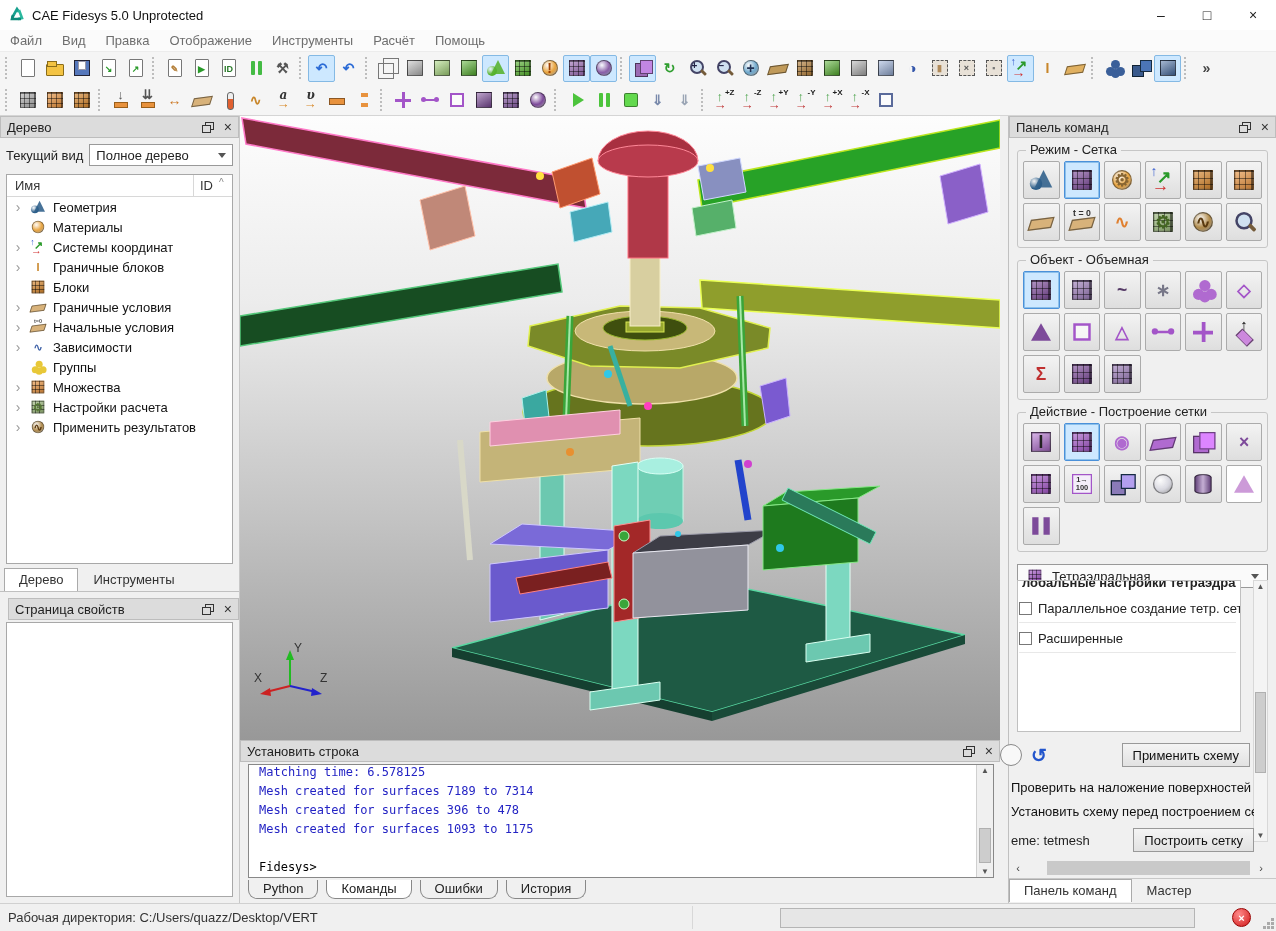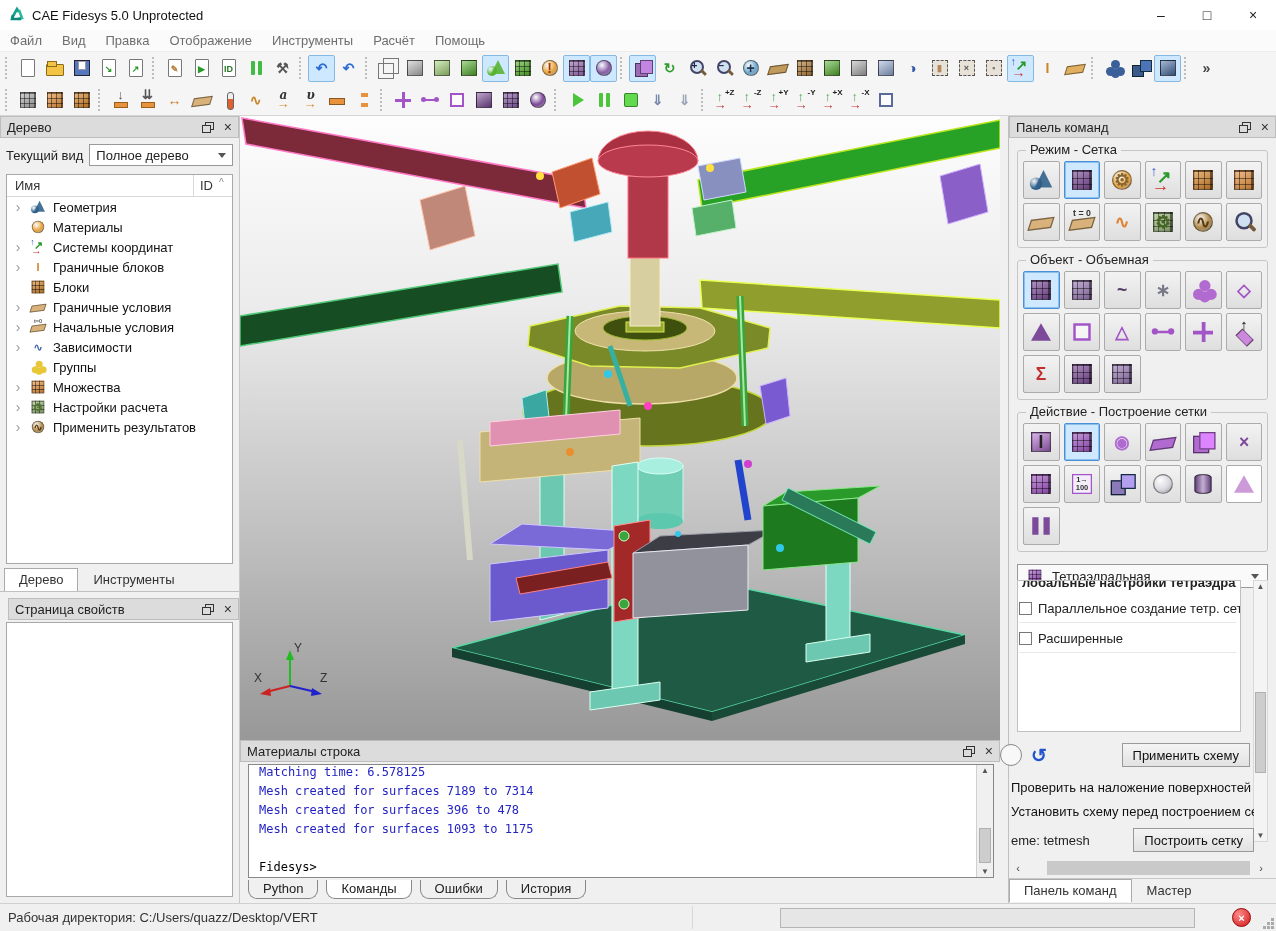--- a/index.html
+++ b/index.html
@@ -796,21 +796,21 @@
       <polygon points="82,578 72,572 71,580" fill="#2222cc"></polygon>
       <text x="54" y="536" font-size="12" fill="#333">Y</text>
       <text x="14" y="566" font-size="12" fill="#333">X</text>
       <text x="80" y="566" font-size="12" fill="#333">Z</text>
     </g>
   </svg>
 </div>
 
 <div class="console-panel">
   <div class="dock-header">
-    <span>Материалы строка</span>
+    <span>Установить строка</span>
     <span class="sp"></span>
     <span class="undock"></span>
     <span class="xbtn">×</span>
   </div>
   <div class="console-box">
     <div class="console-text" id="console-lines">
         <div class="cline">Matching time: 6.578125</div>
         <div class="cline">Mesh created for surfaces 7189 to 7314</div>
         <div class="cline">Mesh created for surfaces 396 to 478</div>
         <div class="cline">Mesh created for surfaces 1093 to 1175</div>

